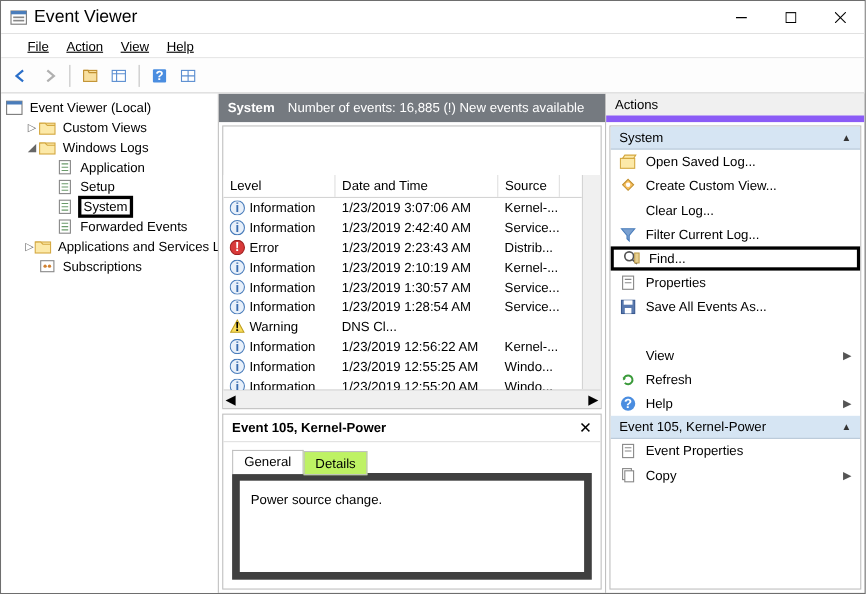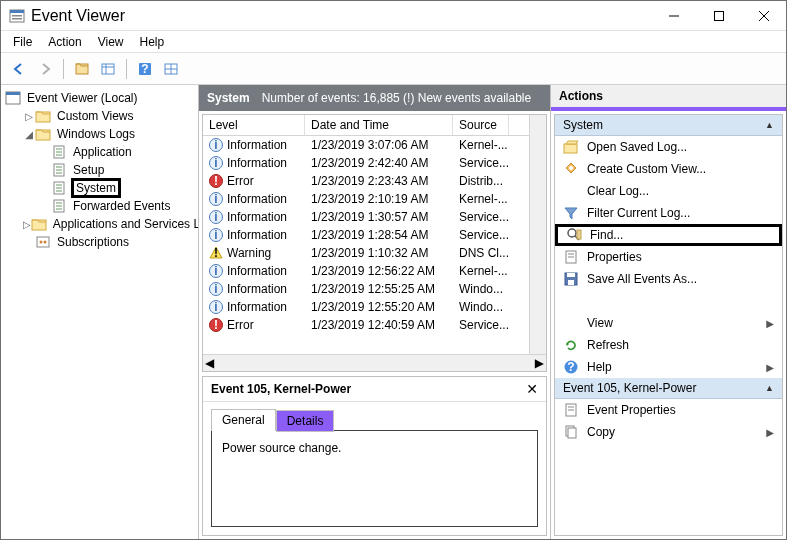--- a/index.html
+++ b/index.html
@@ -1,21 +1,21 @@
 <!DOCTYPE html>
 <html><head>
 <meta charset="utf-8">
 <style>
 * { box-sizing: border-box; margin: 0; padding: 0; font-family: 'Segoe UI', Tahoma, sans-serif; font-size: 12px; }
 body { background: #fff; width: 787px; height: 540px; overflow: hidden; border: 1px solid #6E6E6E; display: flex; flex-direction: column; }
 .titlebar { height: 30px; display: flex; align-items: center; padding: 0 0 0 8px; background: #fff; border-bottom: 1px solid #e1e1e1; }
 .titlebar .appicon { width: 16px; height: 16px; margin-right: 6px; }
 .titlebar .title { flex: 1; font-size: 16px; }
 .titlebar .winbtn { width: 45px; height: 30px; display: flex; align-items: center; justify-content: center; }
-.menubar { height: 22px; display: flex; align-items: center; padding: 0 4px; background: #fff; border-bottom: 1px solid #e1e1e1; }
+.menubar { height: 22px; display: flex; align-items: center; padding: 0 16px; background: #fff; border-bottom: 1px solid #e1e1e1; text-decoration: underline; }
 .menubar .menu { padding: 2px 8px; cursor: default; }
 .toolbar { height: 32px; display: flex; align-items: center; padding: 2px 6px; border-bottom: 1px solid #d0d0d0; gap: 2px; background:#fdfdfd;}
 .toolbar .tbtn { width: 24px; height: 24px; display: flex; align-items: center; justify-content: center; border: 1px solid transparent; }
 .toolbar .sep { width: 1px; height: 20px; background: #c0c0c0; margin: 0 4px; }
 .workspace { flex: 1; display: flex; overflow: hidden; }
 .tree-pane { width: 198px; border-right: 1px solid #c0c0c0; overflow: hidden; padding: 4px 2px; background: #fff; }
 .tree-item { display: flex; align-items: center; height: 18px; padding-right: 2px; white-space: nowrap; cursor: default; }
 .exp { width: 12px; text-align: center; font-size: 10px; color: #666; }
 .ticon { width: 16px; height: 16px; margin-right: 4px; flex-shrink: 0; }
 .tlabel { padding: 0 2px; }
@@ -31,24 +31,24 @@
 .evtrow .col { padding: 0 6px; overflow: hidden; white-space: nowrap; text-overflow: clip; display: flex; align-items: center; gap: 4px; }
 .c-level { width: 102px; }
 .c-date { width: 148px; }
 .c-src { width: 56px; }
 .hscroll { height: 17px; background: #f0f0f0; border-top: 1px solid #d4d4d4; display: flex; align-items: center; justify-content: space-between; padding: 0 2px; }
 .detail-pane { border: 1px solid #c0c0c0; margin: 1px 3px 3px 3px; height: 160px; display: flex; flex-direction: column; }
 .detail-head { display: flex; align-items: center; padding: 4px 8px; border-bottom: 1px solid #e0e0e0; }
 .detail-head .dtitle { flex: 1; font-weight: 600; }
 .detail-tabs { display: flex; padding: 6px 8px 0 8px; gap: 0; }
 .dtab { padding: 3px 10px; border: 1px solid #c0c0c0; border-bottom: none; background: #fff; position: relative; top: 1px; }
-.dtab.inactive { background: #8b5cf6; top: 2px; border-bottom: 1px solid #c0c0c0; text-align: right; }
-.detail-body { flex: 1; margin: 0 8px 8px 8px; border: 1px solid #404040; padding: 10px; overflow: auto; }
+.dtab.inactive { background: #bef264; top: 2px; border-bottom: 1px solid #c0c0c0; text-align: right; }
+.detail-body { flex: 1; margin: 0 8px 8px 8px; border: 7px solid #404040; padding: 10px; overflow: auto; }
 .actions-pane { width: 235px; display: flex; flex-direction: column; overflow: hidden; }
-.actions-title { height: 26px; background: #f0f0f0; border-bottom: 4px solid #8b5cf6; display: flex; align-items: center; padding: 0 8px; font-weight: 700; text-align: right; }
+.actions-title { height: 26px; background: #f0f0f0; border-bottom: 6px solid #8b5cf6; display: flex; align-items: center; padding: 0 8px; font-weight: 400; text-align: right; }
 .actions-body { flex: 1; overflow-y: auto; border: 1px solid #c0c0c0; margin: 3px; }
 .act-section { background: #d6e5f3; padding: 3px 8px; display: flex; align-items: center; justify-content: space-between; border-bottom: 1px solid #b8c8d8; }
 .act-section .sec-collapse { font-size: 9px; color: #333; }
 .act-item { display: flex; align-items: center; height: 22px; padding: 0 8px; gap: 8px; cursor: default; }
 .act-item .ai-icon { width: 16px; height: 16px; flex-shrink: 0; }
 .act-item .ai-label { flex: 1; white-space: nowrap; overflow: hidden; text-overflow: ellipsis; }
 .act-item .ai-arrow { font-size: 10px; color: #555; }
 .find-highlight { border: 3px solid #000; }
 .scrollbar-v { width: 17px; background: #f0f0f0; border-left: 1px solid #d4d4d4; }
 svg { display: block; }
@@ -236,21 +236,21 @@
         </div>
       </div>
   </div>
 
   <div class="center-pane">
     <div class="center-header">
       <span class="chlabel">System</span>
       <span>Number of events: 16,885 (!) New events available</span>
     </div>
     <div class="event-list">
-      <div style="display:flex;flex:1;overflow:hidden;">
+      <div style="display:flex;flex:1;overflow:hidden;margin-top:44px;">
         <div style="flex:1;display:flex;flex-direction:column;overflow:hidden;">
           <div class="evthead">
             <div class="col c-level">Level</div>
             <div class="col c-date">Date and Time</div>
             <div class="col c-src">Source</div>
           </div>
           <div class="evtrows" id="evtrows">
               <div class="evtrow">
                 <div class="col c-level">
                   <span>
@@ -332,21 +332,20 @@
               <div class="evtrow">
                 <div class="col c-level">
                   <span>
                     <svg width="14" height="14">
                       <path d="M7 1 L13 12 L1 12 Z" fill="#fadd5a" stroke="#c0a020"></path>
                       <text x="7" y="11" text-anchor="middle" font-size="9" font-weight="bold" fill="#000">!</text>
                     </svg>
                   </span>
                   <span>Warning</span>
                 </div>
-                <div class="col c-date">1/23/2019 1:10:32 AM</div>
                 <div class="col c-src">DNS Cl...</div>
               </div>
               <div class="evtrow">
                 <div class="col c-level">
                   <span>
                     <svg width="14" height="14">
                       <circle cx="7" cy="7" r="6.5" fill="#e8f0fa" stroke="#4a7dbb"></circle>
                       <text x="7" y="11" text-anchor="middle" font-size="10" font-weight="bold" fill="#3a6db0" font-family="Georgia">i</text>
                     </svg>
                   </span>

